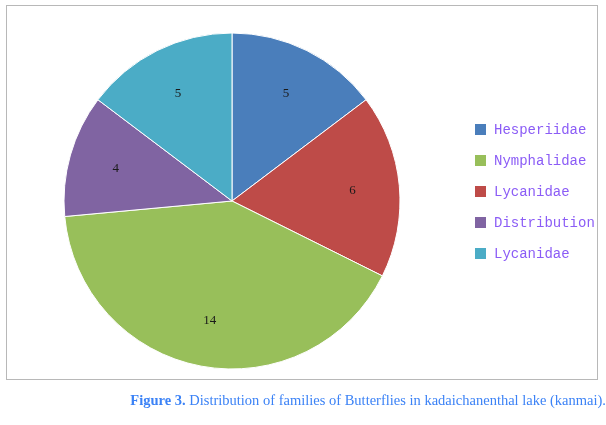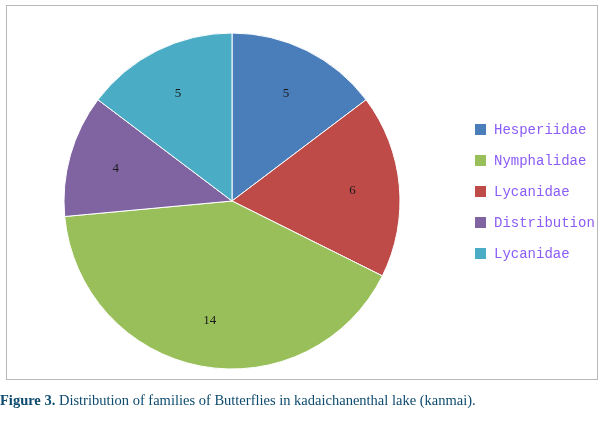--- a/index.html
+++ b/index.html
@@ -65,24 +65,24 @@
     font-family: Liberation Mono, monospace;
     font-size: 14px;
     color: #8b5cf6;
     white-space: nowrap;
   }
   .caption {
     position: absolute;
     left: 0;
     top: 392px;
     width: 606px;
-    text-align: left;
+    text-align: right;
     font-family: "Liberation Serif", serif;
     font-size: 14.5px;
-    color: #0c4a6e;
+    color: #3b82f6;
   }
   .caption b {
     font-weight: bold;
   }
 </style>
 </head>
 <body>
 
 <div class="figure-wrap">
 

